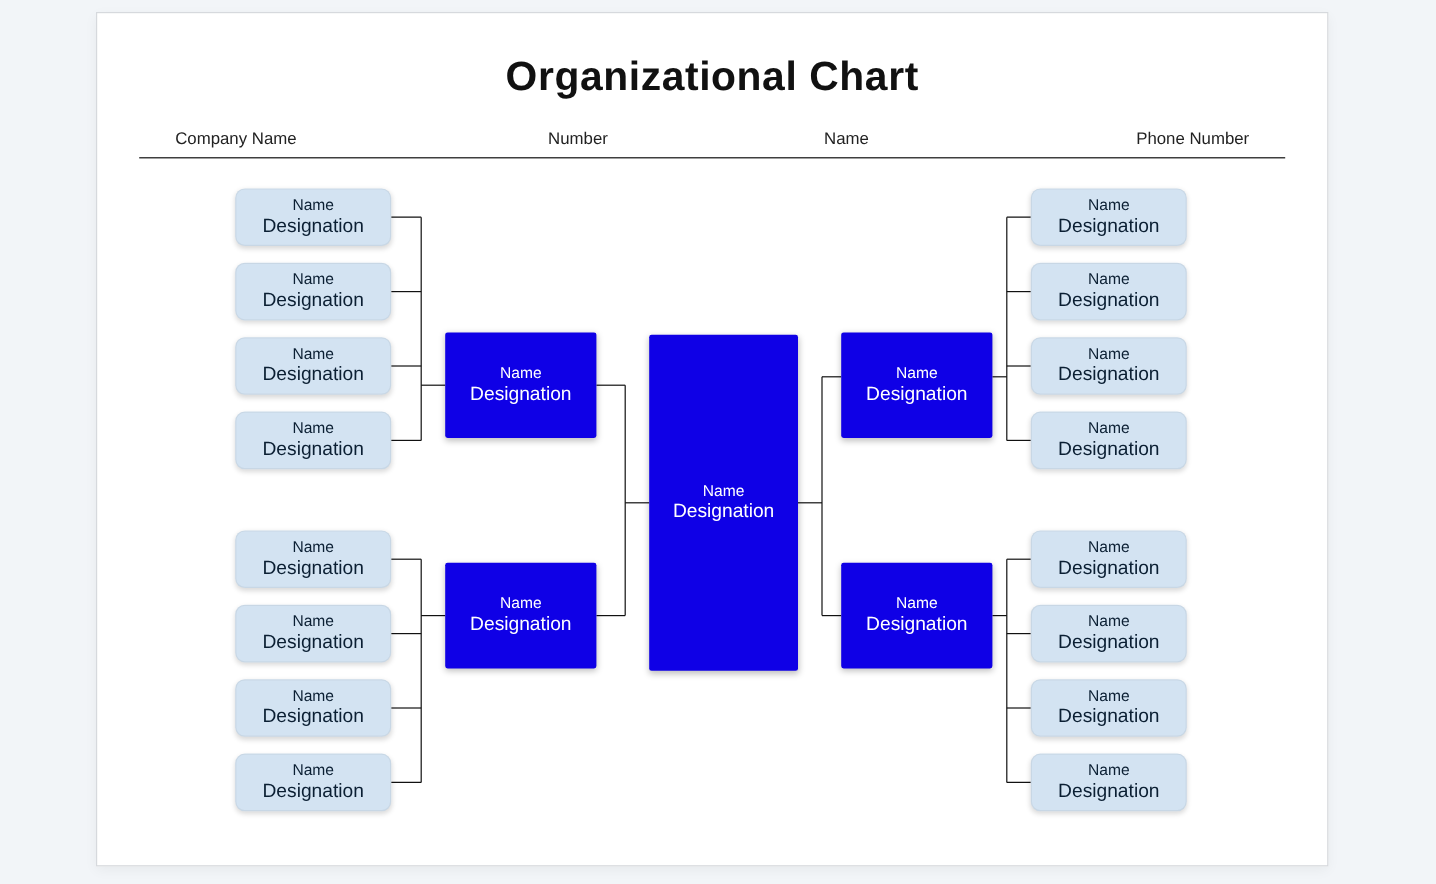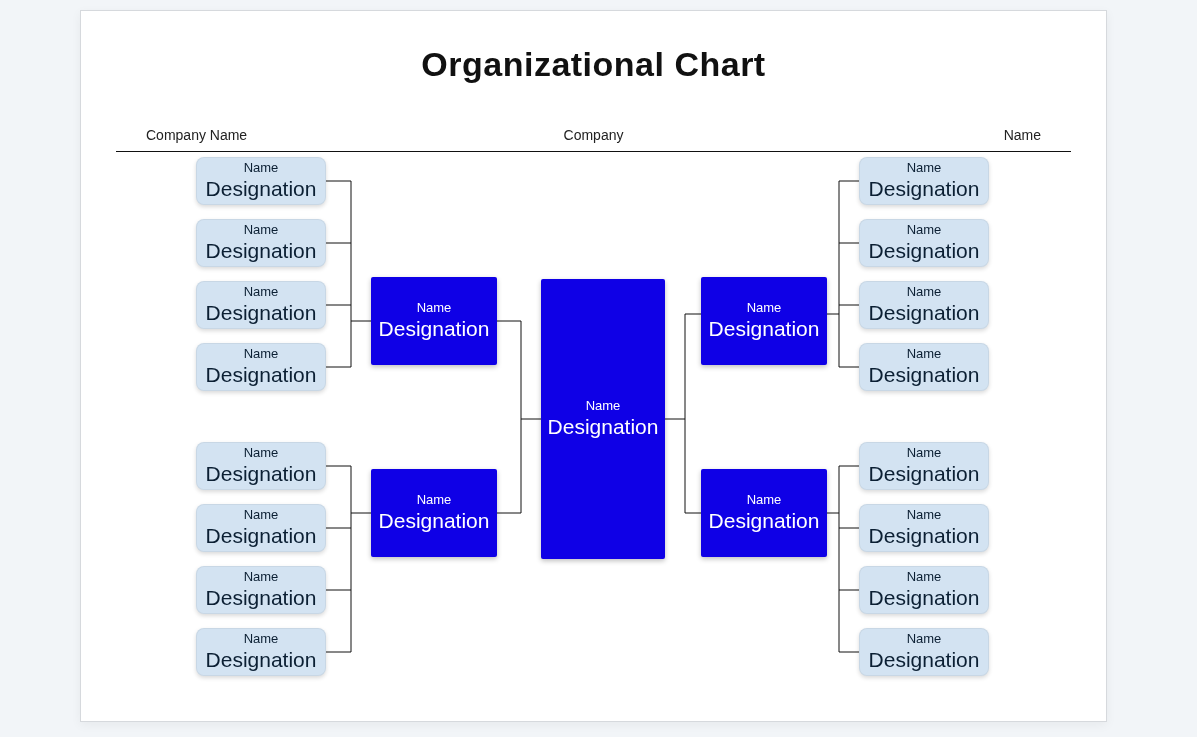--- a/index.html
+++ b/index.html
@@ -41,21 +41,21 @@
     top: 96px;
     left: 35px;
     right: 35px;
     display: flex;
     justify-content: space-between;
     font-size: 14px;
     color: #222;
     padding: 0 30px 8px 30px;
     border-bottom: 1px solid #111;
   }
-  .headline span { flex: 1; text-align: center; margin-top: 20px; }
+  .headline span { flex: 1; text-align: center; }
   .headline span:first-child { text-align: left; }
   .headline span:last-child { text-align: right; }
 
   .canvas {
     position: absolute;
     left: 0;
     top: 130px;
     width: 100%;
     height: 560px;
   }
@@ -66,21 +66,21 @@
     border-radius: 8px;
     box-sizing: border-box;
     display: flex;
     flex-direction: column;
     align-items: center;
     justify-content: center;
     text-align: center;
     line-height: 1.25;
   }
   .box .nm { font-size: 13px; }
-  .box .dg { font-size: 21px; }
+  .box .dg { font-size: 16px; }
   .leaf {
     width: 130px;
     height: 48px;
     background: #d3e3f2;
     color: #0b1f33;
     box-shadow: inset 0 0 0 1px rgba(0,0,0,0.05), 0 2px 4px rgba(0,0,0,0.15);
   }
   .mid, .root {
     background: #0f00e6;
     color: #ffffff;
@@ -105,22 +105,23 @@
 </head>
 <body>
 
 <div class="page">
   <div class="sheet">
 
     <div class="title">Organizational Chart</div>
 
     <div class="headline">
       <span>Company Name</span>
-      <span>Company</span>
+      <span>Number</span>
       <span>Name</span>
+      <span>Phone Number</span>
     </div>
 
     <div class="canvas">
 
       <svg class="connectors" viewBox="0 0 1025 560" preserveAspectRatio="none">
 
         <line x1="245" y1="40" x2="270" y2="40"></line>
         <line x1="245" y1="102" x2="270" y2="102"></line>
         <line x1="245" y1="164" x2="270" y2="164"></line>
         <line x1="245" y1="226" x2="270" y2="226"></line>

